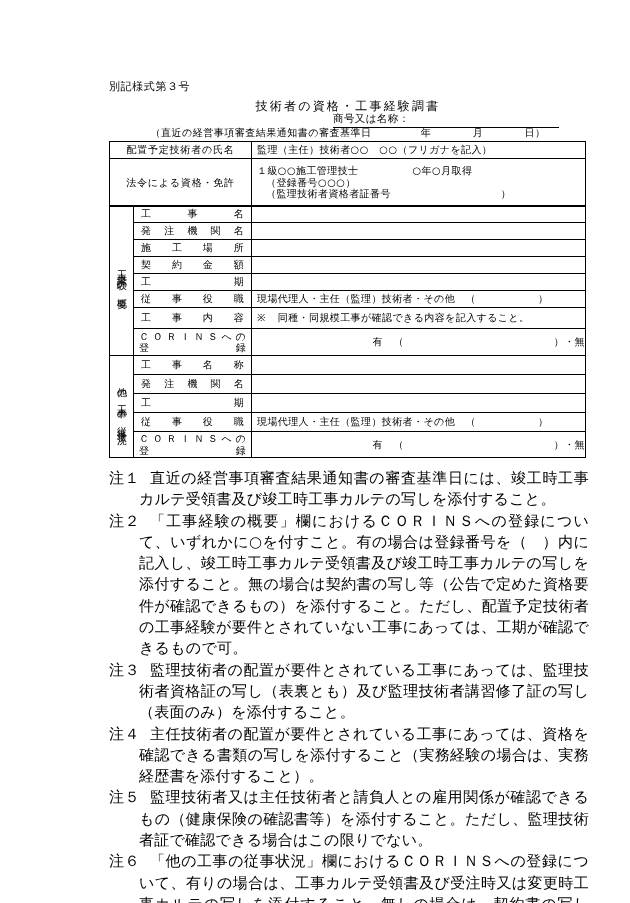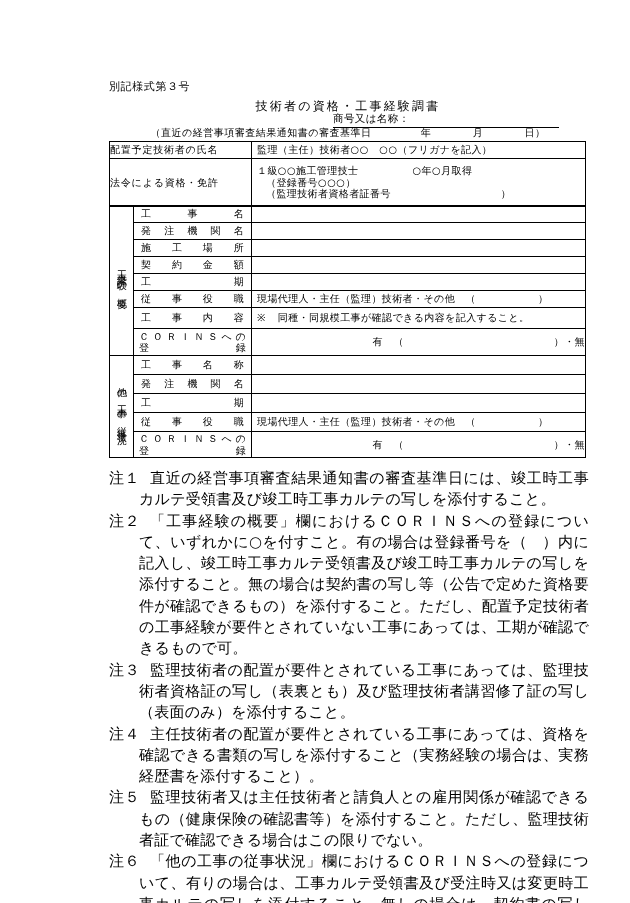--- a/index.html
+++ b/index.html
@@ -83,21 +83,21 @@
     vertical-align: middle;
     line-height: 1.15;
   }
   
   #hdr-table {
     left: 76px;
     top: 141px;
     width: 476px;
   }
   .lbl-center {
-    text-align: left;
+    text-align: center;
     letter-spacing: 0.8px;
     white-space: nowrap;
   }
   .val-cell {
     padding-left: 5px !important;
     letter-spacing: 0.4px;
     white-space: nowrap;
   }
   .qual-val {
     padding: 2px 0 2px 5px !important;

